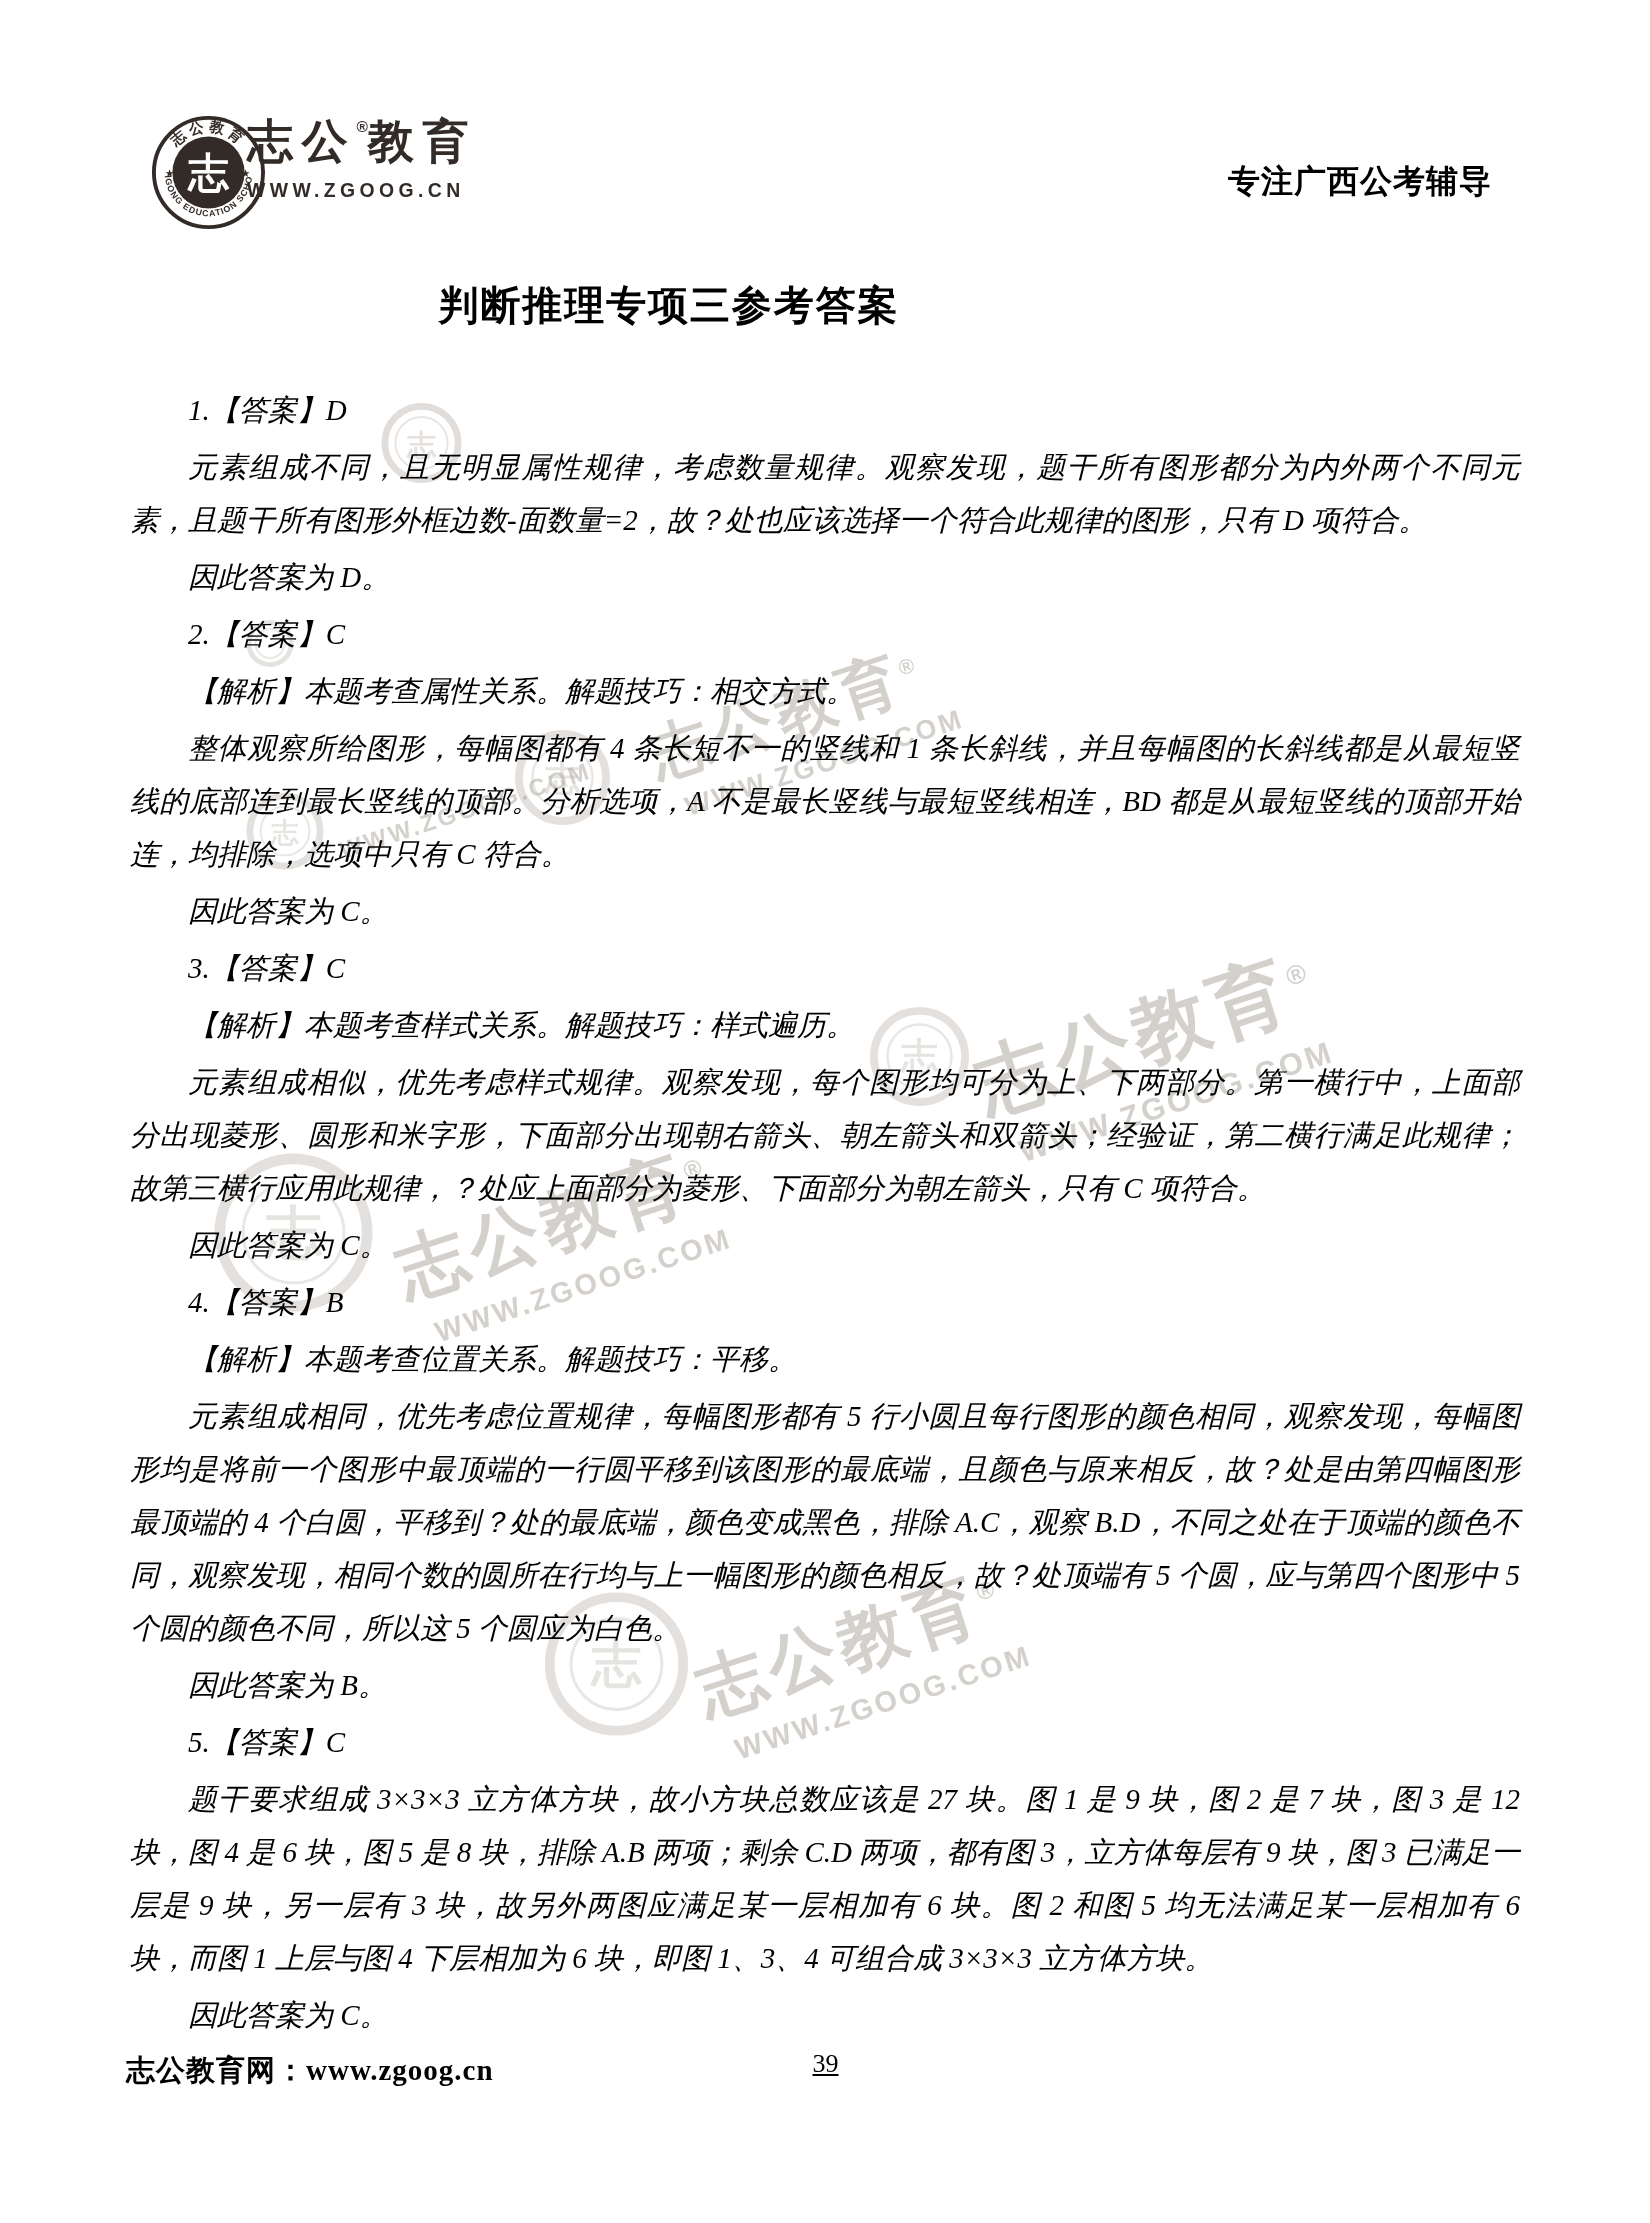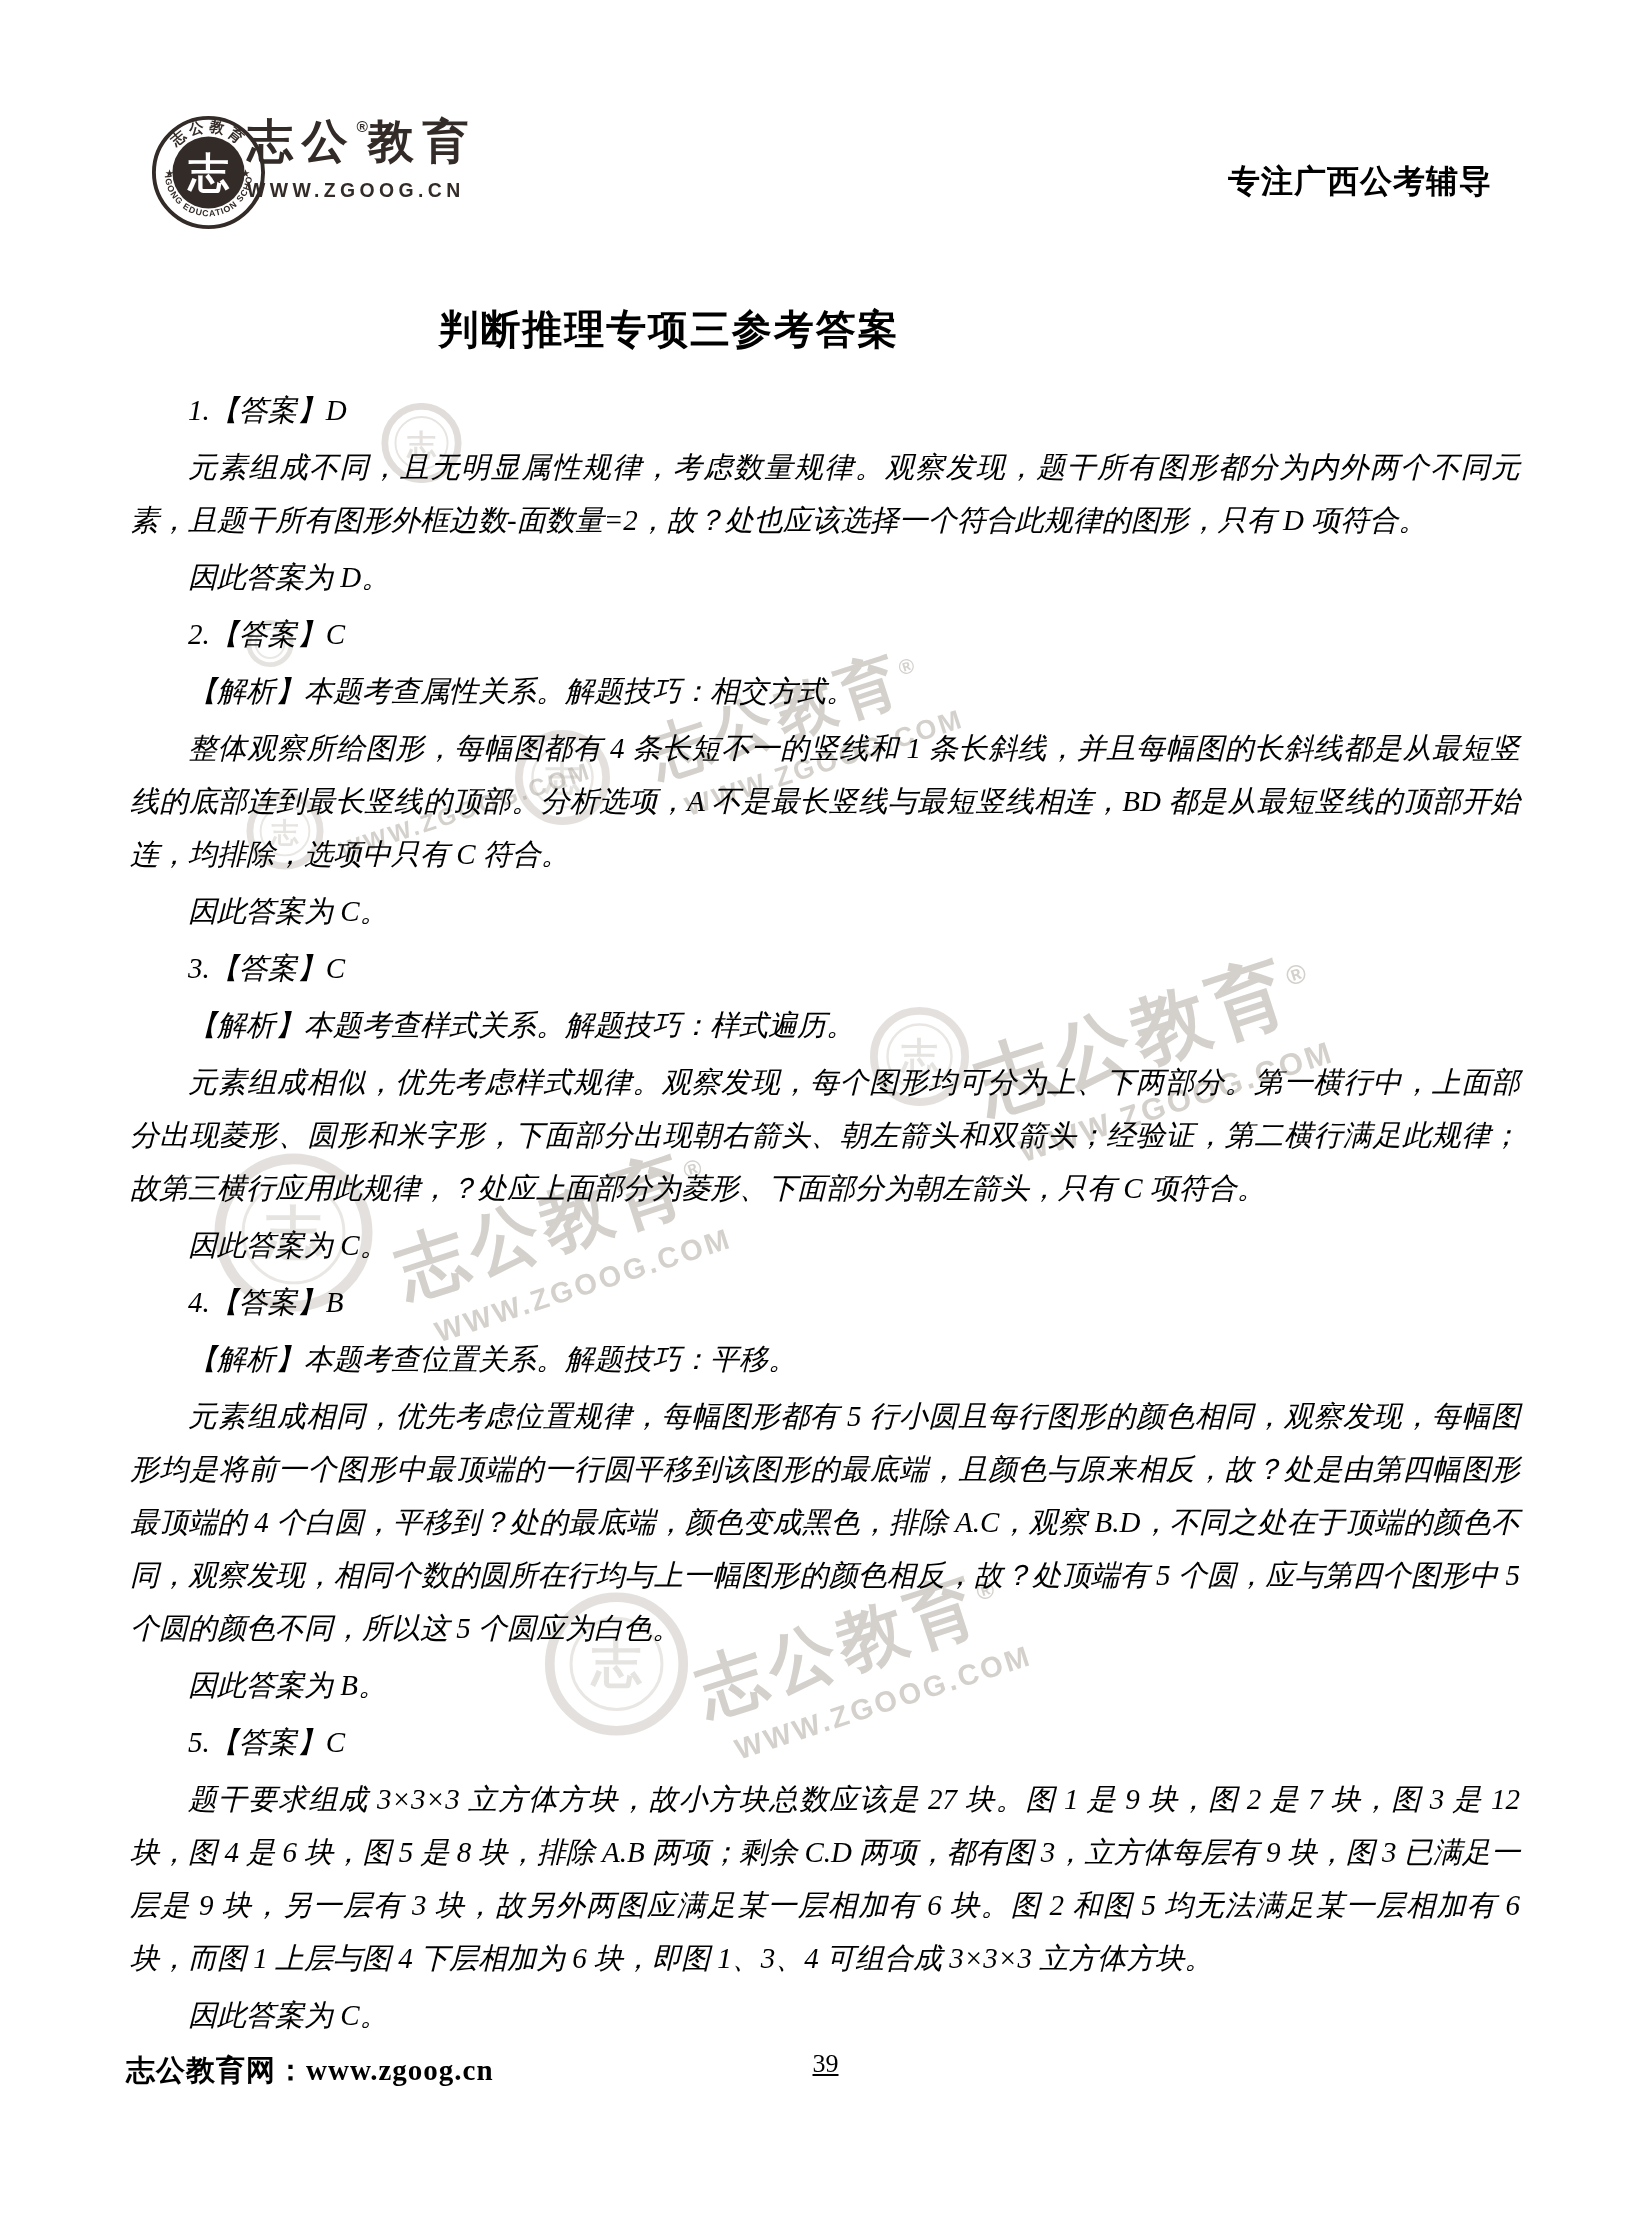--- a/index.html
+++ b/index.html
@@ -28,21 +28,21 @@
   }
   .slogan{
     position:absolute;right:159px;top:160px;
     font-family:"Liberation Sans","DejaVu Sans",sans-serif;
     font-weight:bold;font-size:32px;color:#000;letter-spacing:1px;white-space:nowrap;
   }
 
   
   .doc-title{
     position:absolute;left:0;top:278px;width:1338px;
-    text-align:center;font-size:40px;font-weight:bold;letter-spacing:1.9px;margin-top:24px;
+    text-align:center;font-size:40px;font-weight:bold;letter-spacing:1.9px;
   }
 
   
   .content{
     position:absolute;left:126px;top:380px;width:1398px;
     font-size:29px;line-height:53px;text-align:justify;
     text-justify:inter-ideograph;
   }
   .content p{margin:4px;text-indent:2em;font-style:italic;}
 

